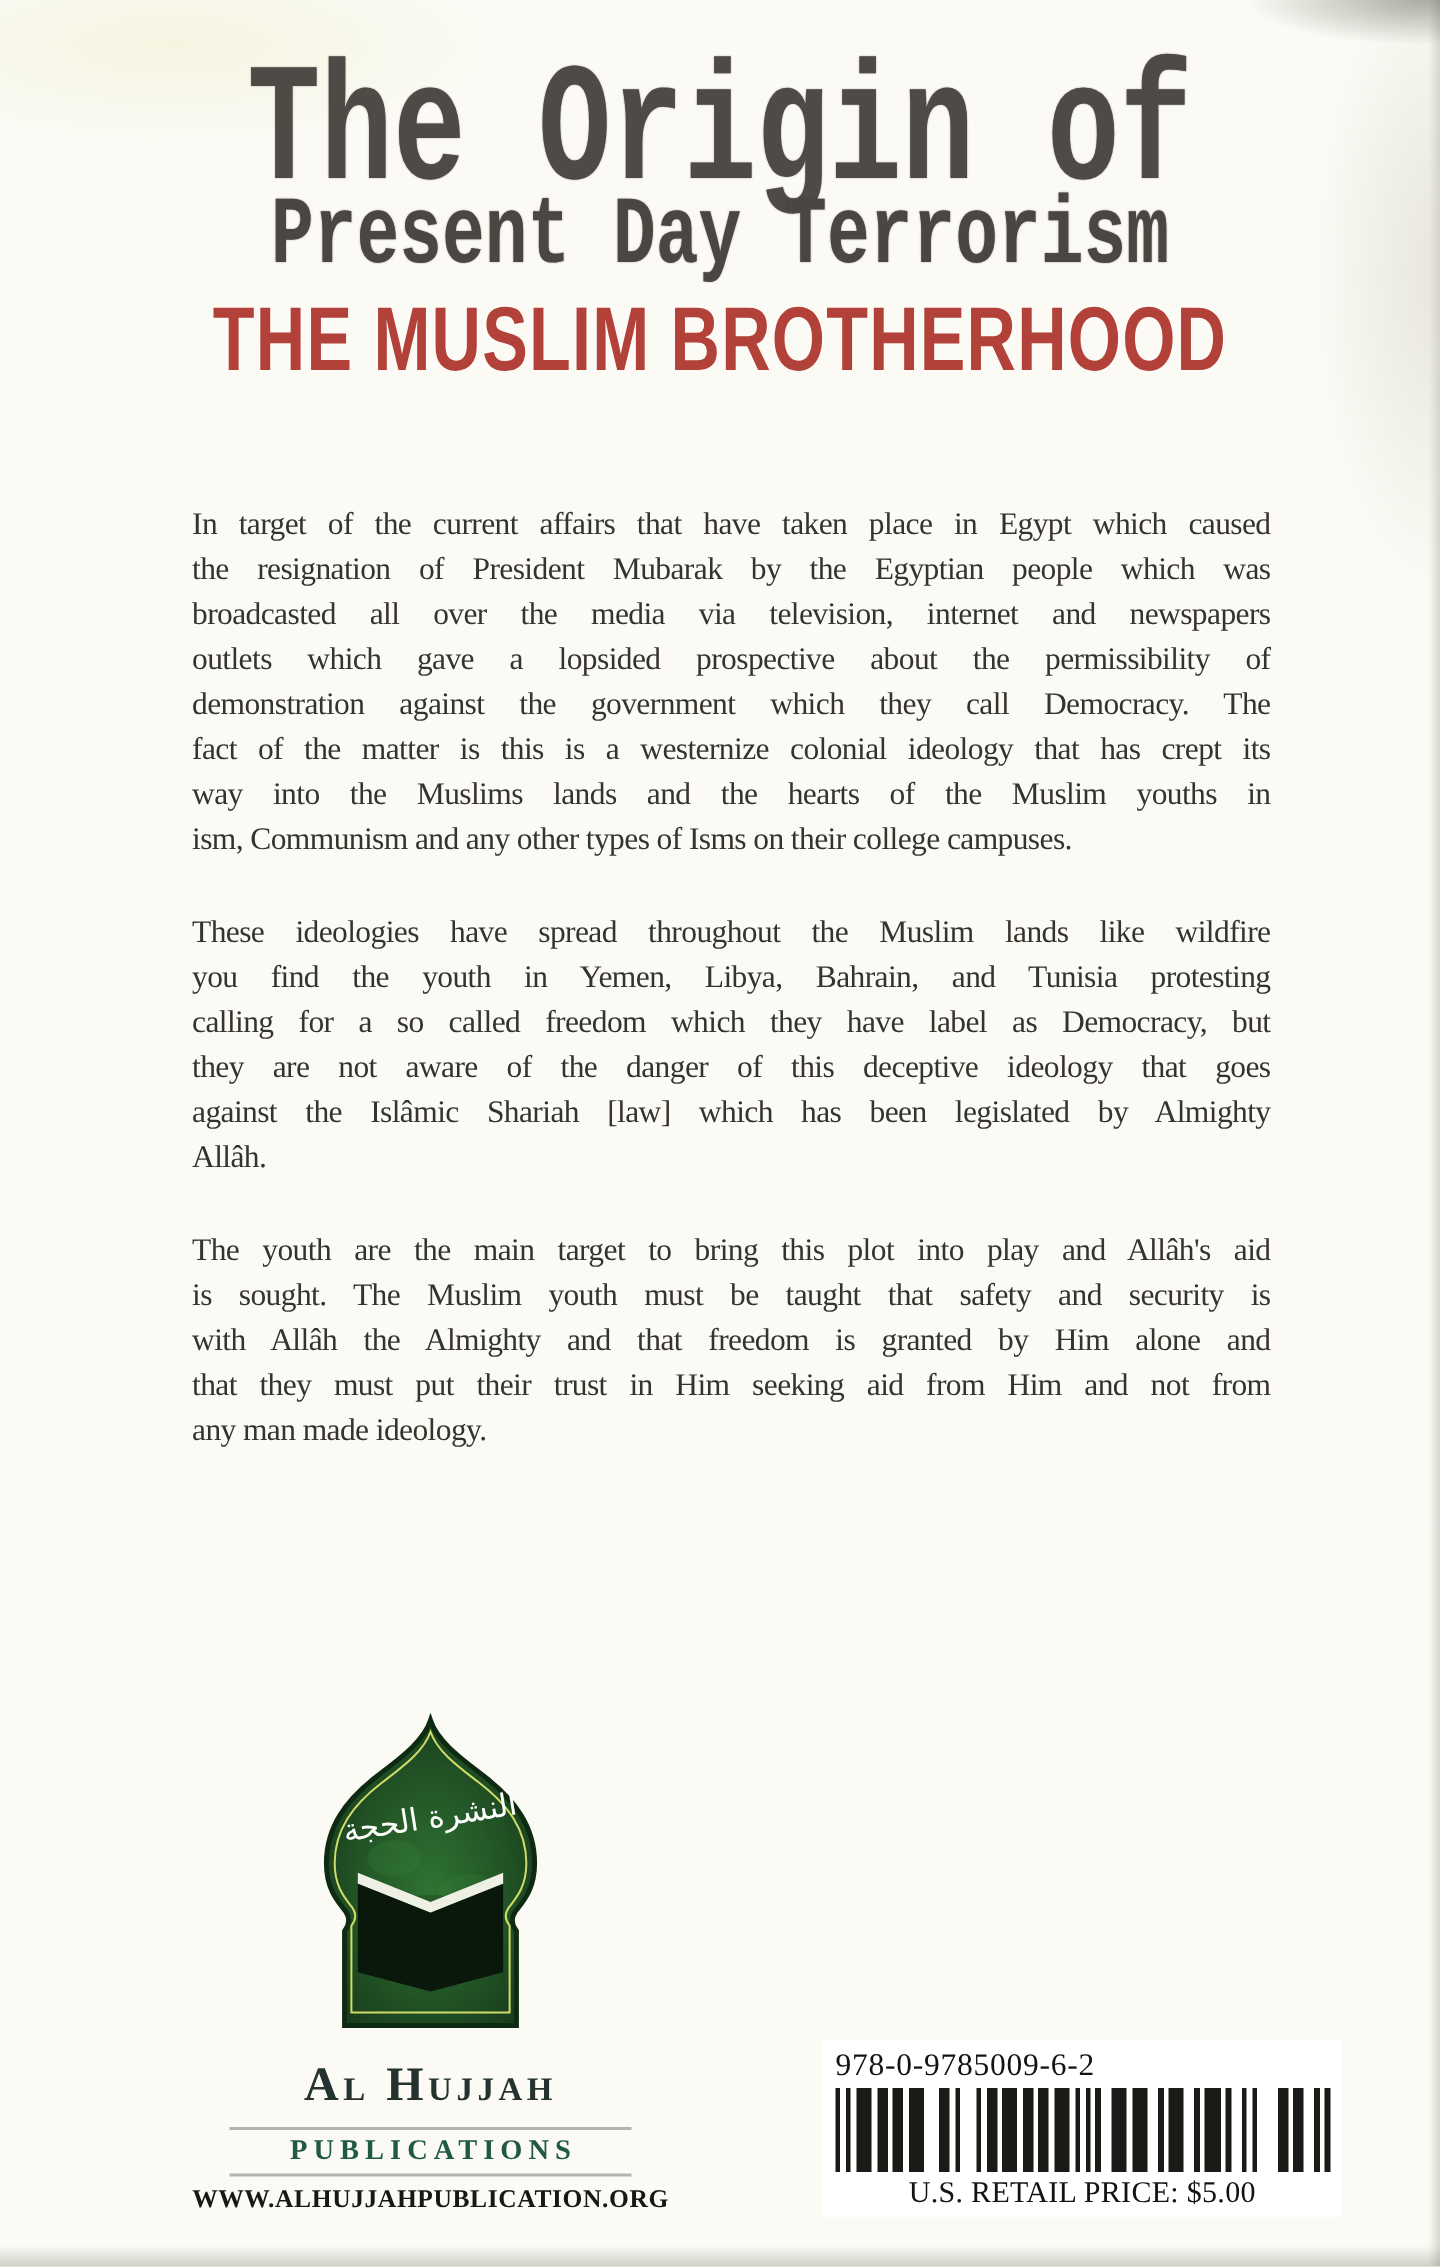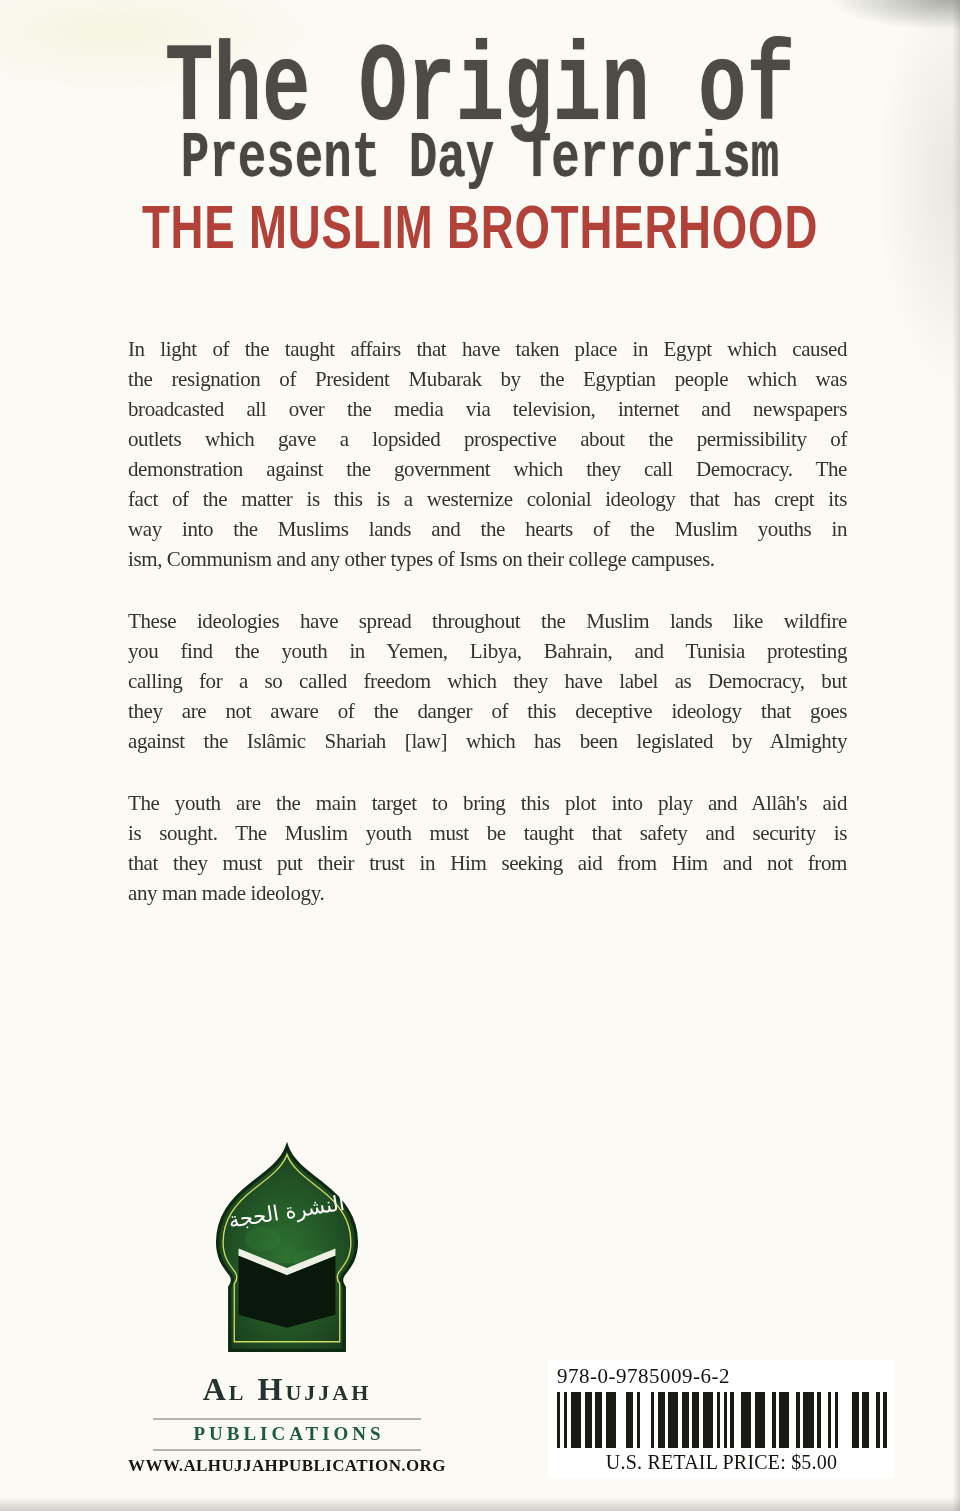--- a/index.html
+++ b/index.html
@@ -87,39 +87,41 @@
 <body>
 
 <div class="page">
 
   <div class="title-line t1">The Origin of</div>
   <div class="title-line t2">Present Day Terrorism</div>
   <div class="title-line t3">THE MUSLIM BROTHERHOOD</div>
 
   <main class="body-text" id="paragraphs">
       <div class="para">
-        <div class="line">In light of the taught affairs that have taken place in Egypt which caused</div>
+        <div class="line">In target of the current affairs that have taken place in Egypt which caused</div>
         <div class="line">the resignation of President Mubarak by the Egyptian people which was</div>
         <div class="line">broadcasted all over the media via television, internet and newspapers</div>
         <div class="line">outlets which gave a lopsided prospective about the permissibility of</div>
         <div class="line">demonstration against the government which they call Democracy. The</div>
         <div class="line">fact of the matter is this is a westernize colonial ideology that has crept its</div>
         <div class="line">way into the Muslims lands and the hearts of the Muslim youths in</div>
         <div class="line last">ism, Communism and any other types of Isms on their college campuses.</div>
       </div>
       <div class="para">
         <div class="line">These ideologies have spread throughout the Muslim lands like wildfire</div>
         <div class="line">you find the youth in Yemen, Libya, Bahrain, and Tunisia protesting</div>
         <div class="line">calling for a so called freedom which they have label as Democracy, but</div>
         <div class="line">they are not aware of the danger of this deceptive ideology that goes</div>
         <div class="line">against the Islâmic Shariah [law] which has been legislated by Almighty</div>
+        <div class="line last">Allâh.</div>
       </div>
       <div class="para">
         <div class="line">The youth are the main target to bring this plot into play and Allâh's aid</div>
         <div class="line">is sought. The Muslim youth must be taught that safety and security is</div>
+        <div class="line">with Allâh the Almighty and that freedom is granted by Him alone and</div>
         <div class="line">that they must put their trust in Him seeking aid from Him and not from</div>
         <div class="line last">any man made ideology.</div>
       </div>
     </main>
 
   <div class="publisher">
     <svg class="logo" width="162" height="218" viewBox="0 0 200 270" aria-hidden="true">
       <defs>
         <radialGradient id="ggrad" cx="50%" cy="55%" r="65%">
           <stop offset="0%" stop-color="#2e7232"></stop>

